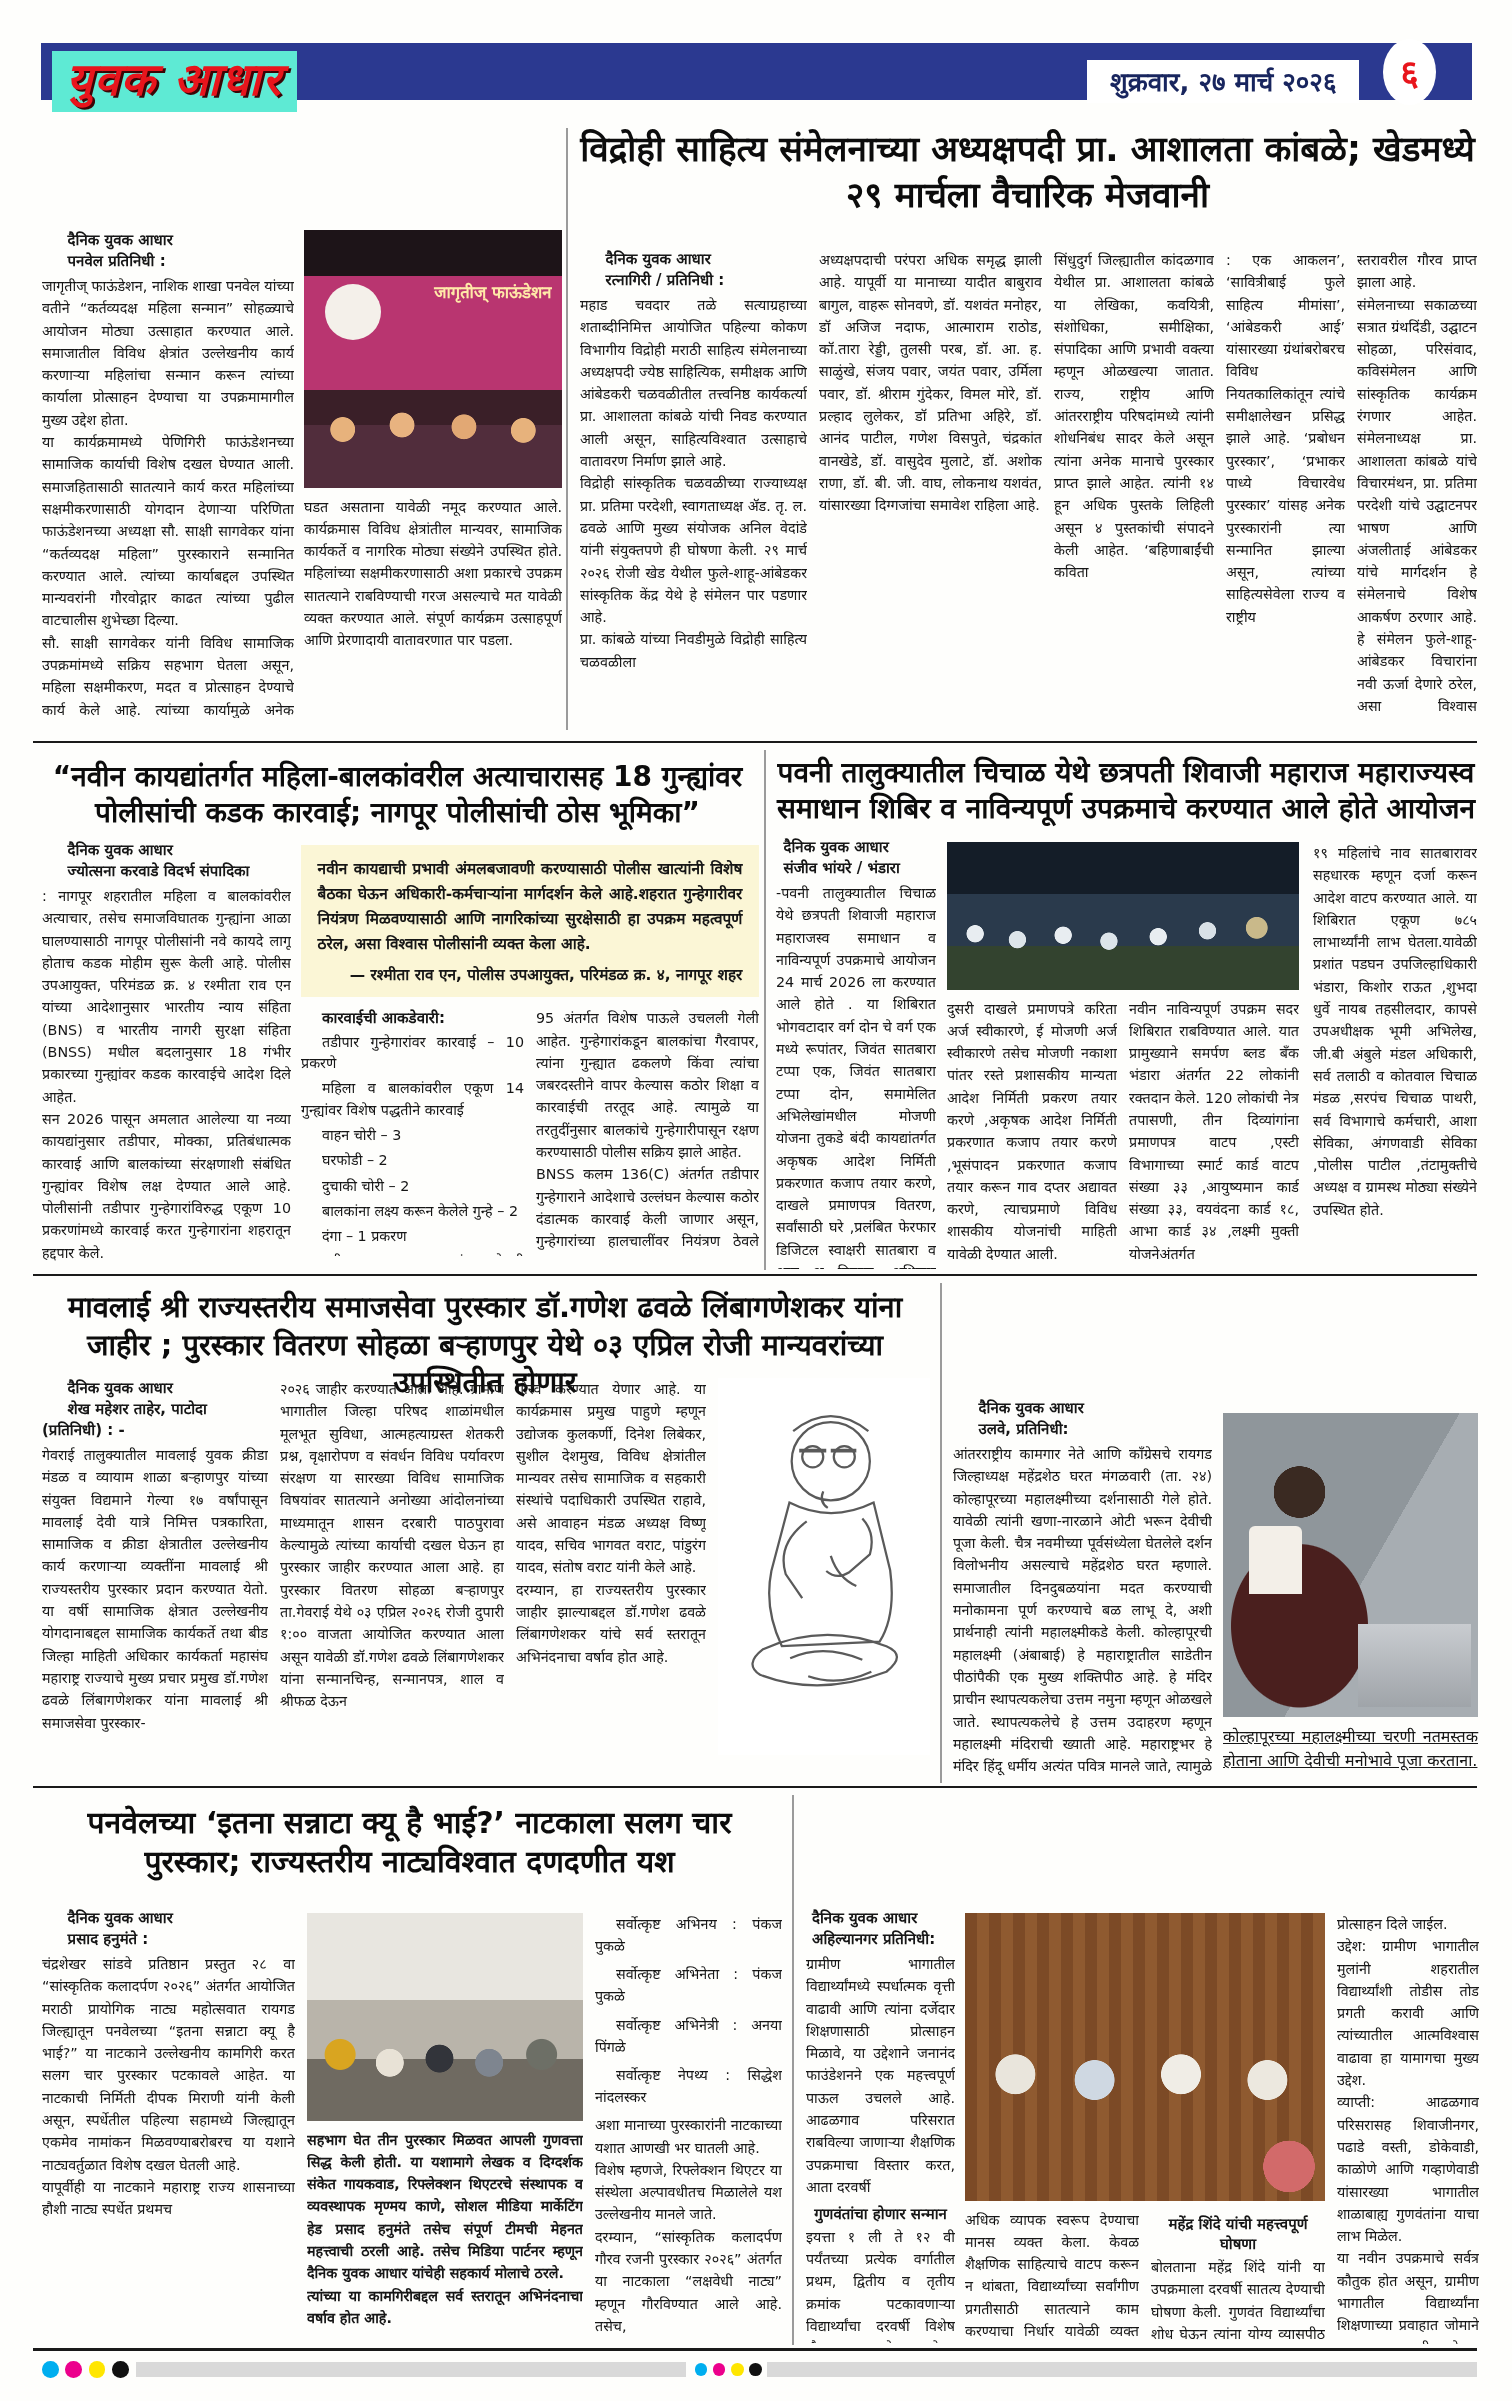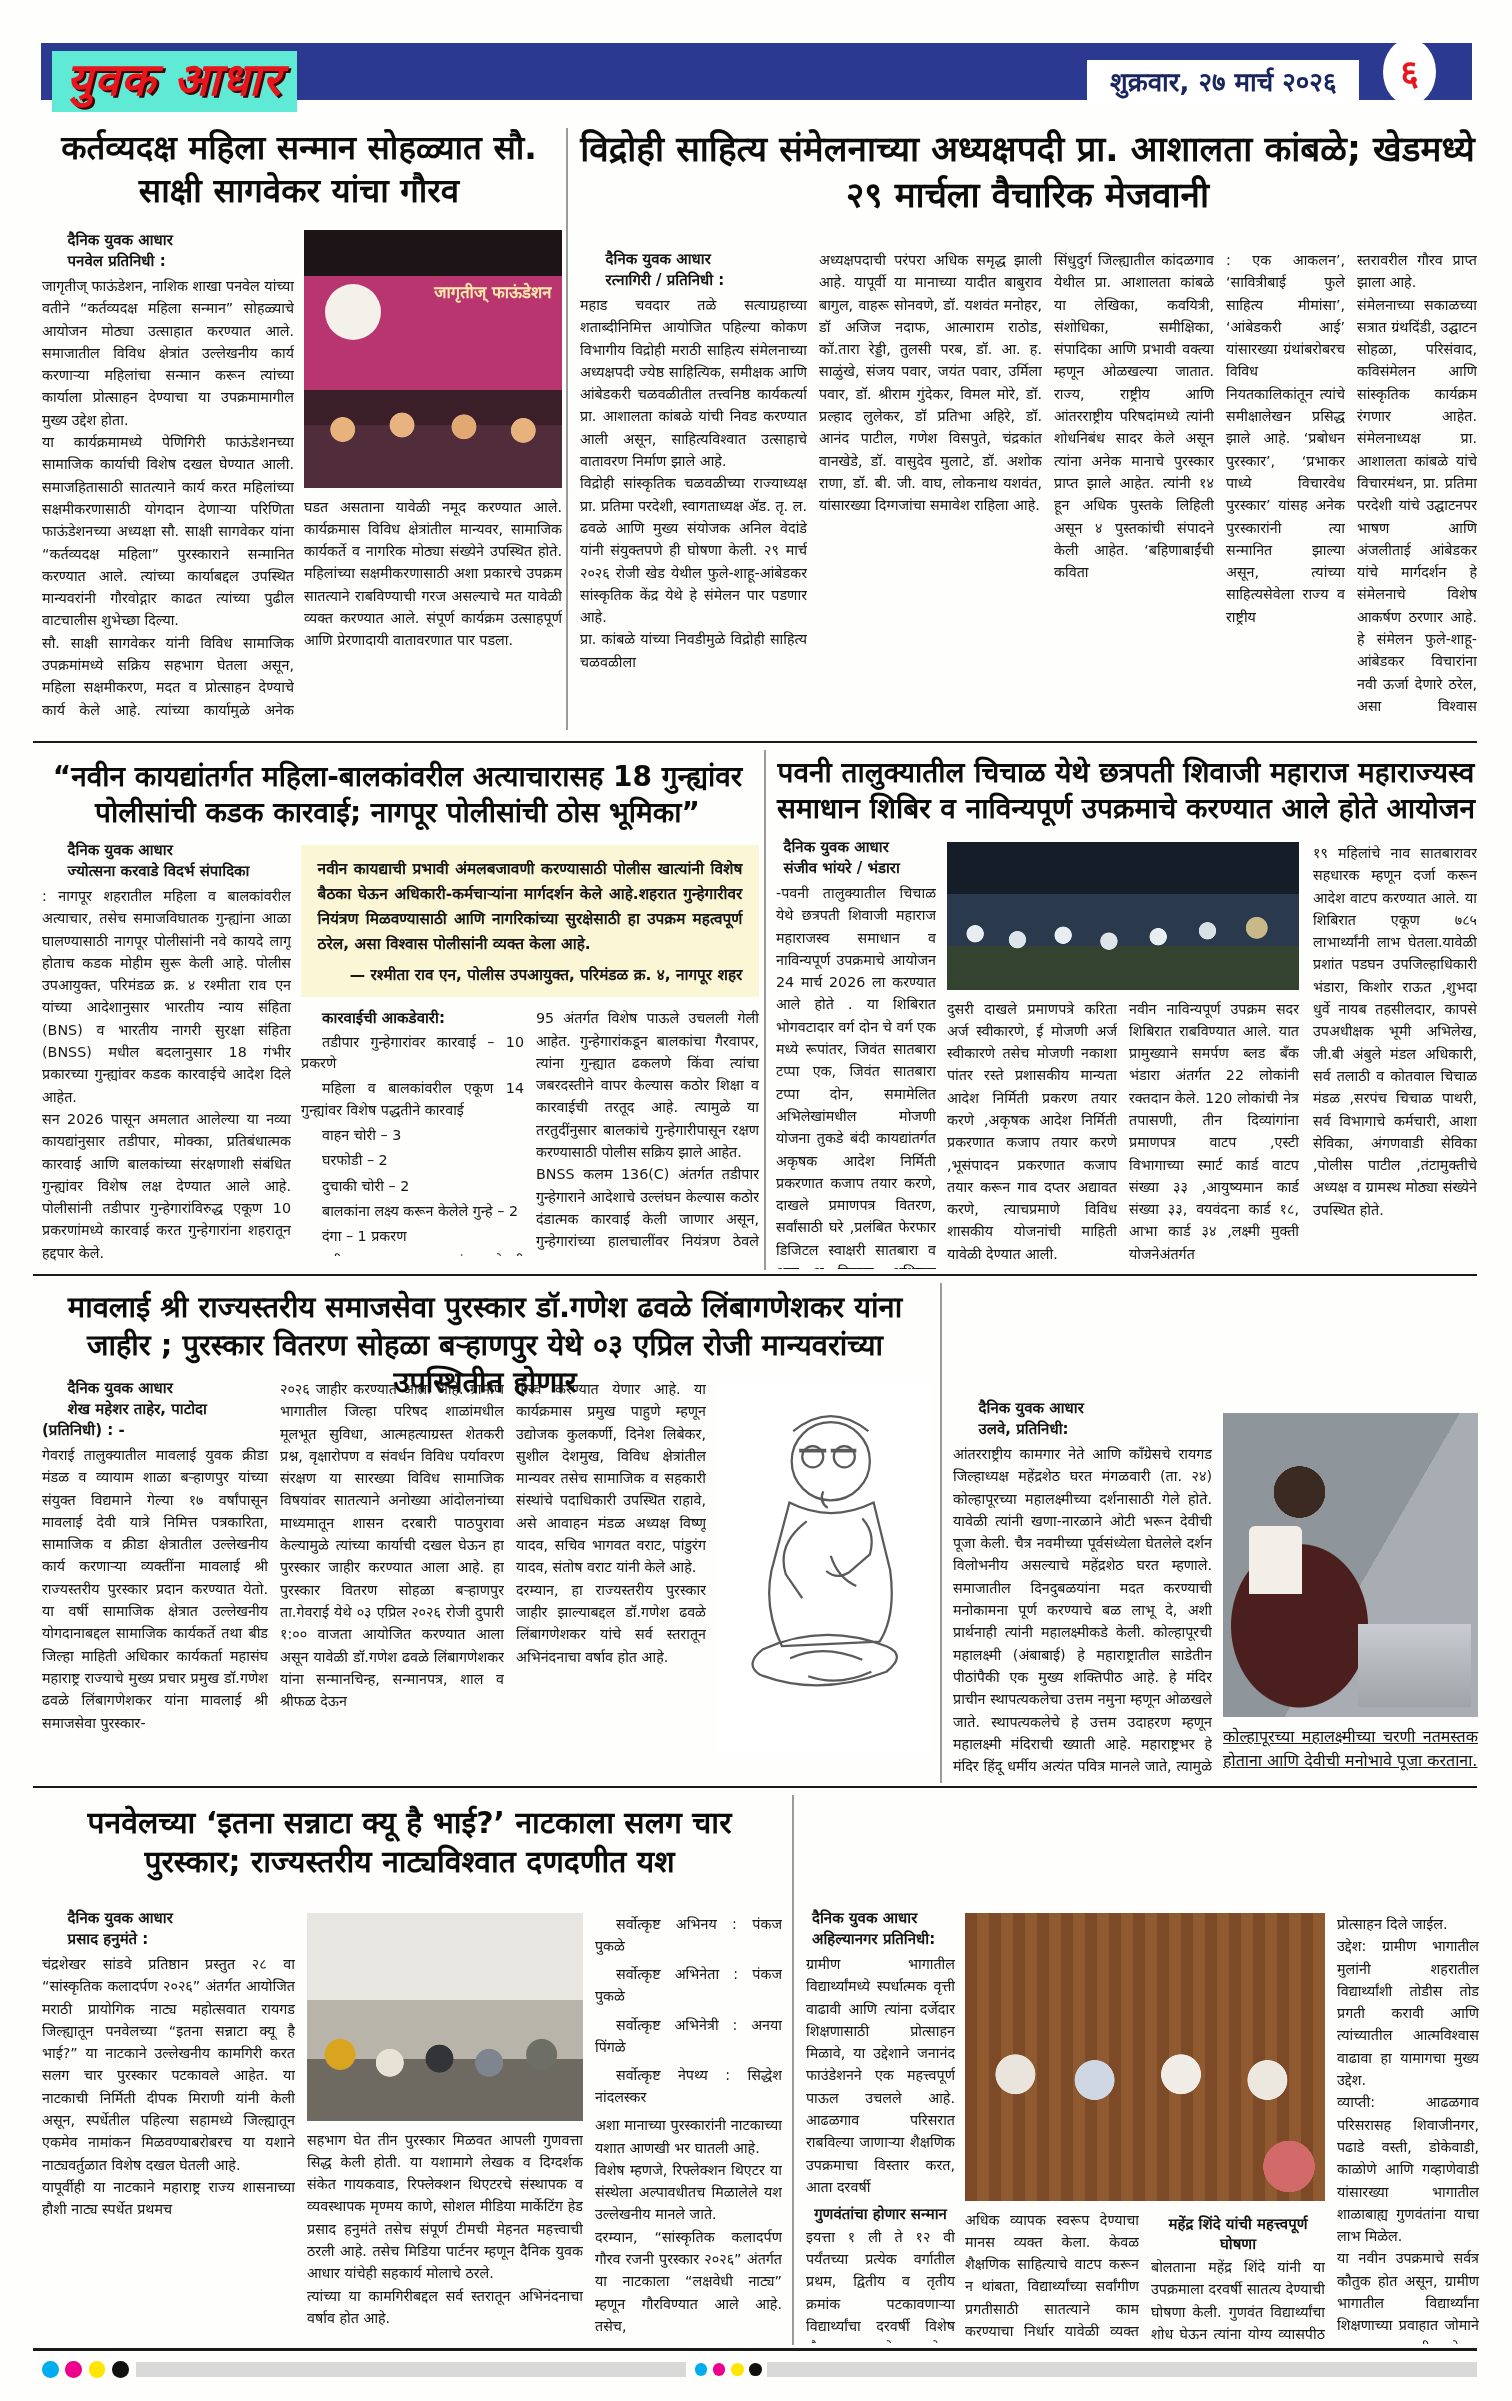--- a/index.html
+++ b/index.html
@@ -39,21 +39,20 @@
 <body>
 
 <div class="page">
 
   <div class="abs masthead" style="left:41px;top:43px;width:1431px;height:57px;">
     <div class="logo">युवक आधार</div>
     <div class="datebox">शुक्रवार, २७ मार्च २०२६</div>
     <div class="pageno">६</div>
   </div>
 
-  <div class="abs hl" style="left:33px;top:127px;width:532px;font-size:33px;">कर्तव्यदक्ष महिला सन्मान सोहळ्यात सौ. साक्षी सागवेकर यांचा गौरव</div>
   <div class="abs" style="left:42px;top:230px;width:252px;height:488px;overflow:hidden;">
     <div class="credit">दैनिक युवक आधार</div>
     <div class="byline">पनवेल प्रतिनिधी :</div>
     <div class="bodytxt">जागृतीज् फाऊंडेशन, नाशिक शाखा पनवेल यांच्या वतीने “कर्तव्यदक्ष महिला सन्मान” सोहळ्याचे आयोजन मोठ्या उत्साहात करण्यात आले. समाजातील विविध क्षेत्रांत उल्लेखनीय कार्य करणाऱ्या महिलांचा सन्मान करून त्यांच्या कार्याला प्रोत्साहन देण्याचा या उपक्रमामागील मुख्य उद्देश होता.
 या कार्यक्रमामध्ये पेणिगिरी फाऊंडेशनच्या सामाजिक कार्याची विशेष दखल घेण्यात आली. समाजहितासाठी सातत्याने कार्य करत महिलांच्या सक्षमीकरणासाठी योगदान देणाऱ्या परिणिता फाऊंडेशनच्या अध्यक्षा सौ. साक्षी सागवेकर यांना “कर्तव्यदक्ष महिला” पुरस्काराने सन्मानित करण्यात आले. त्यांच्या कार्याबद्दल उपस्थित मान्यवरांनी गौरवोद्गार काढत त्यांच्या पुढील वाटचालीस शुभेच्छा दिल्या.
 सौ. साक्षी सागवेकर यांनी विविध सामाजिक उपक्रमांमध्ये सक्रिय सहभाग घेतला असून, महिला सक्षमीकरण, मदत व प्रोत्साहन देण्याचे कार्य केले आहे. त्यांच्या कार्यामुळे अनेक महिलांना आत्मविश्वास व सन्मान देण्यात आला असल्याचे यावेळी आवर्जून सांगण्यात आले.</div>
   </div>
   <div class="abs" style="left:304px;top:230px;width:258px;">
     <div class="photo" style="width:258px;height:258px;background:
         linear-gradient(180deg,#1d1418 0 18%, #b93570 18% 62%, #3a1f28 62% 100%);">
@@ -193,21 +192,21 @@
 
   <div class="abs hrule" style="left:33px;top:1786px;width:1444px;"></div>
 
   <div class="abs hl" style="left:36px;top:1803px;width:747px;font-size:30px;">पनवेलच्या ‘इतना सन्नाटा क्यू है भाई?’ नाटकाला सलग चार पुरस्कार; राज्यस्तरीय नाट्यविश्वात दणदणीत यश</div>
   <div class="abs" style="left:42px;top:1908px;width:253px;height:435px;overflow:hidden;">
     <div class="credit">दैनिक युवक आधार</div>
     <div class="byline">प्रसाद हनुमंते :</div>
     <div class="bodytxt">चंद्रशेखर सांडवे प्रतिष्ठान प्रस्तुत २८ वा “सांस्कृतिक कलादर्पण २०२६” अंतर्गत आयोजित मराठी प्रायोगिक नाट्य महोत्सवात रायगड जिल्ह्यातून पनवेलच्या “इतना सन्नाटा क्यू है भाई?” या नाटकाने उल्लेखनीय कामगिरी करत सलग चार पुरस्कार पटकावले आहेत. या नाटकाची निर्मिती दीपक मिराणी यांनी केली असून, स्पर्धेतील पहिल्या सहामध्ये जिल्ह्यातून एकमेव नामांकन मिळवण्याबरोबरच या यशाने नाट्यवर्तुळात विशेष दखल घेतली आहे.
 यापूर्वीही या नाटकाने महाराष्ट्र राज्य शासनाच्या हौशी नाट्य स्पर्धेत प्रथमच</div>
   </div>
-  <div class="abs" style="left:307px;top:1913px;width:276px;">
+  <div class="abs" style="left:307px;top:1913px;width:276px;font-weight:bold;">
     <div class="photo" style="width:276px;height:208px;background:
         radial-gradient(circle at 12% 68%, #d9a520 0 15px, rgba(0,0,0,0) 16px),
         radial-gradient(circle at 30% 72%, #e8e2d6 0 13.6px, rgba(0,0,0,0) 14.3px),
         radial-gradient(circle at 48% 70%, #32343a 0 13.6px, rgba(0,0,0,0) 14.3px),
         radial-gradient(circle at 66% 72%, #7e858f 0 13.6px, rgba(0,0,0,0) 14.3px),
         radial-gradient(circle at 85% 68%, #6d6f66 0 15px, rgba(0,0,0,0) 16px),
         linear-gradient(180deg,#e8e6e0 0 42%, #b9b4aa 42% 70%, #6f6a61 70% 100%);"></div>
     <div class="bodytxt" style="margin-top:7.5px;height:220px;">सहभाग घेत तीन पुरस्कार मिळवत आपली गुणवत्ता सिद्ध केली होती. या यशामागे लेखक व दिग्दर्शक संकेत गायकवाड, रिफ्लेक्शन थिएटरचे संस्थापक व व्यवस्थापक मृण्मय काणे, सोशल मीडिया मार्केटिंग हेड प्रसाद हनुमंते तसेच संपूर्ण टीमची मेहनत महत्त्वाची ठरली आहे. तसेच मिडिया पार्टनर म्हणून दैनिक युवक आधार यांचेही सहकार्य मोलाचे ठरले.
 त्यांच्या या कामगिरीबद्दल सर्व स्तरातून अभिनंदनाचा वर्षाव होत आहे.</div>
   </div>

